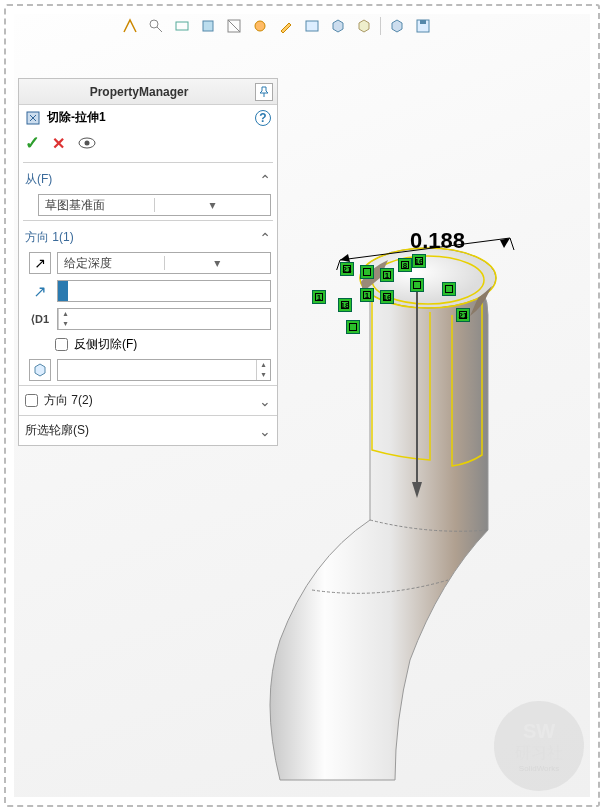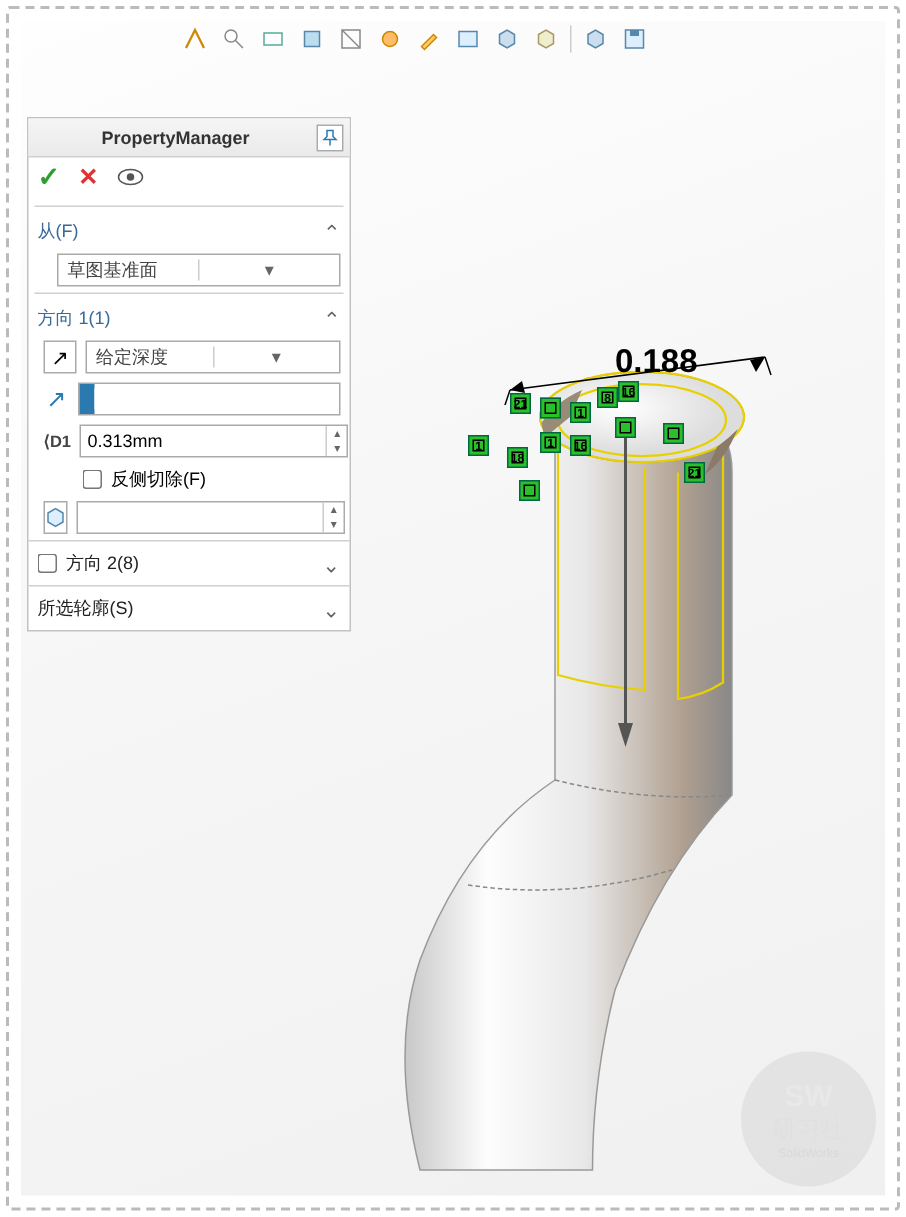--- a/index.html
+++ b/index.html
@@ -1,21 +1,21 @@
 <!DOCTYPE html>
 <html><head>
 <meta charset="utf-8">
 <style>
 *{box-sizing:border-box;margin:0;padding:0;font-family:"Microsoft YaHei",Arial,sans-serif;font-size:12px}
 body{width:604px;height:811px;background:#fff;position:relative;overflow:hidden}
 .frame{position:absolute;inset:4px;border:2px dashed #bbb;border-radius:3px}
 .toolbar{position:absolute;top:16px;left:120px;display:flex;gap:6px;align-items:center}
 .tb-icon{width:20px;height:20px;display:flex;align-items:center;justify-content:center;cursor:pointer}
 .tb-icon svg{width:16px;height:16px}
-.panel{position:absolute;top:78px;left:18px;width:216px;background:#fff;border:1px solid #c2c2c2}
+.panel{position:absolute;top:78px;left:18px;width:260px;background:#fff;border:1px solid #c2c2c2}
 .pm-header{background:linear-gradient(#f5f5f5,#eaeaea);border-bottom:1px solid #d0d0d0;height:26px;display:flex;align-items:center;padding:0 4px}
 .pm-title{flex:1;text-align:center;font-weight:bold;color:#333}
 .pm-pin{width:18px;height:18px;border:1px solid #aaa;background:#fff;display:flex;align-items:center;justify-content:center;cursor:pointer}
 .feature-row{display:flex;align-items:center;padding:4px 6px;gap:6px}
 .feature-row .help{margin-left:auto;color:#2a7ab0;font-weight:bold;border:1px solid #2a7ab0;border-radius:50%;width:16px;height:16px;text-align:center;line-height:14px;cursor:pointer}
 .confirm-row{display:flex;align-items:center;gap:12px;padding:2px 6px 8px}
 .check{color:#2e9e2e;font-size:18px;font-weight:bold;cursor:pointer}
 .cross{color:#d33;font-size:16px;font-weight:bold;cursor:pointer}
 .eye{width:18px;height:12px}
 .divider{height:1px;background:#d0d0d0;margin:0 4px}
@@ -129,20 +129,28 @@
 <div class="panel">
   <div class="pm-header">
     <span class="pm-title">PropertyManager</span>
     <div class="pm-pin">
         <svg width="12" height="12" viewBox="0 0 12 12">
           <path d="M4 1 h4 v4 l2 2 h-8 l2-2 z M6 7 v4" stroke="#2a7ab0" fill="none"></path>
         </svg>
       </div>
   </div>
 
+  <div class="feature-row">
+    <svg width="16" height="16">
+        <rect x="2" y="2" width="12" height="12" fill="#cde" stroke="#369"></rect>
+        <path d="M5 5 L11 11 M11 5 L5 11" stroke="#369"></path>
+      </svg>
+    <span style="font-weight:bold">切除-拉伸1</span>
+    <span class="help">?</span>
+  </div>
   <div class="confirm-row">
     <span class="check">✓</span>
     <span class="cross">✕</span>
     <svg class="eye" viewBox="0 0 18 12">
         <ellipse cx="9" cy="6" rx="8" ry="5" fill="none" stroke="#555"></ellipse>
         <circle cx="9" cy="6" r="2.5" fill="#555"></circle>
       </svg>
   </div>
   <div class="divider"></div>
 
@@ -178,21 +186,20 @@
       <div class="row">
         <span class="arrow-blue" style="width:22px;text-align:center">↗</span>
         <div class="input-box">
           <div class="blue-bar"></div>
           <input value="" style="">
         </div>
       </div>
       <div class="row" style="">
         <span class="dim-icon" style="width:22px;text-align:center">⟨D1</span>
         <div class="input-box">
-          <input value="0.313mm" style="">
           <div class="spin">
               <div>▴</div>
               <div>▾</div>
             </div>
         </div>
       </div>
       <div class="chk-row">
         <input type="checkbox" style="">
         <span>反侧切除(F)</span>
       </div>
@@ -208,21 +215,21 @@
               <div>▴</div>
               <div>▾</div>
             </div>
         </div>
       </div>
     </div>
   </div>
 
   <div class="sec-collapsed">
     <input type="checkbox" style="">
-    <span>方向 2(8)</span>
+    <span>方向 7(2)</span>
     <span class="chev">⌃</span>
   </div>
   <div class="sec-collapsed" style="border-top:1px solid #d0d0d0">
     <span>所选轮廓(S)</span>
     <span class="chev">⌃</span>
   </div>
 </div>
 
 <svg class="pipe" viewBox="0 0 380 580">
   <defs>

